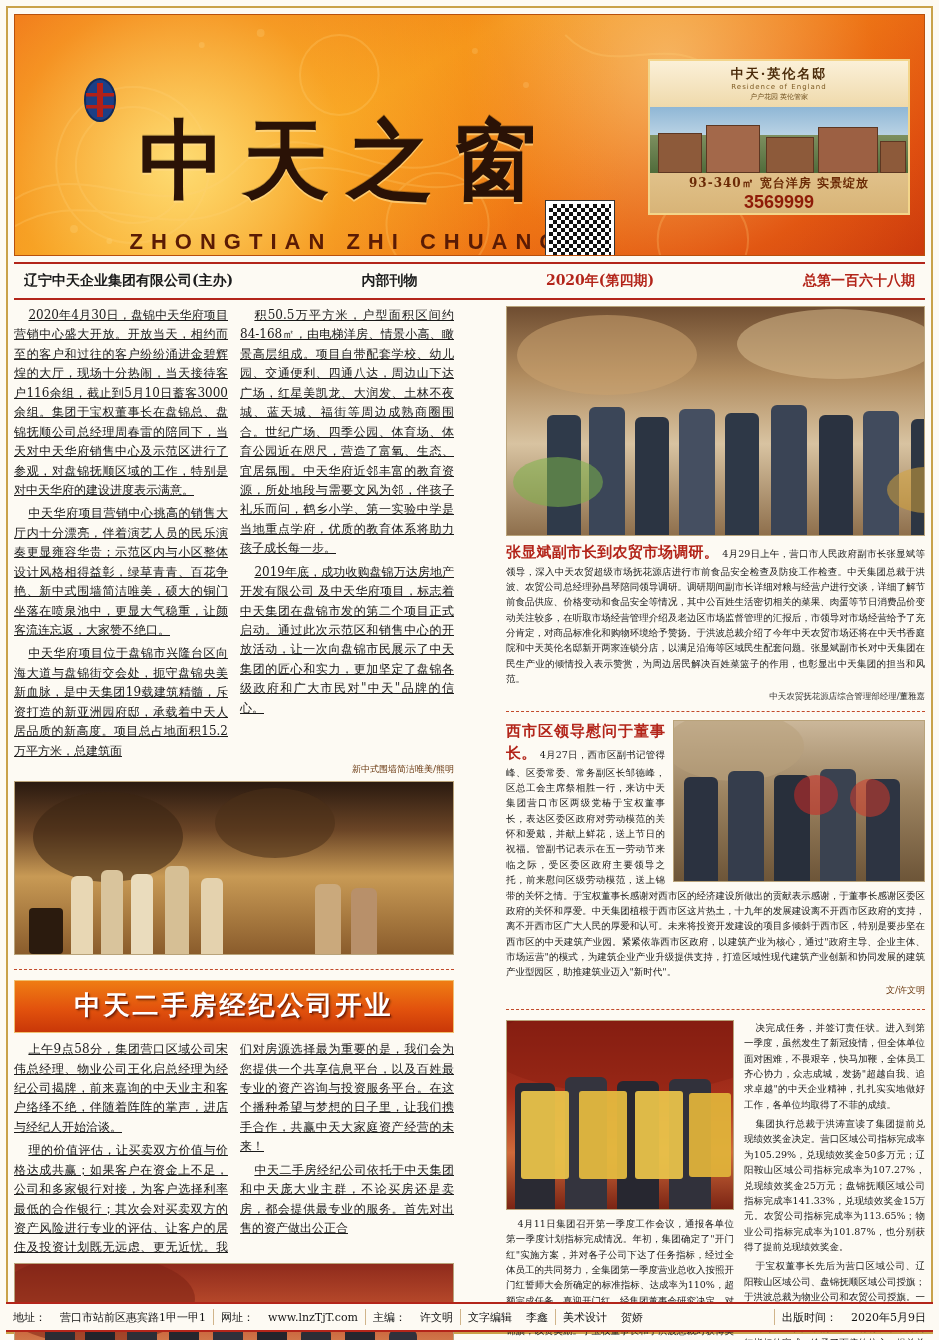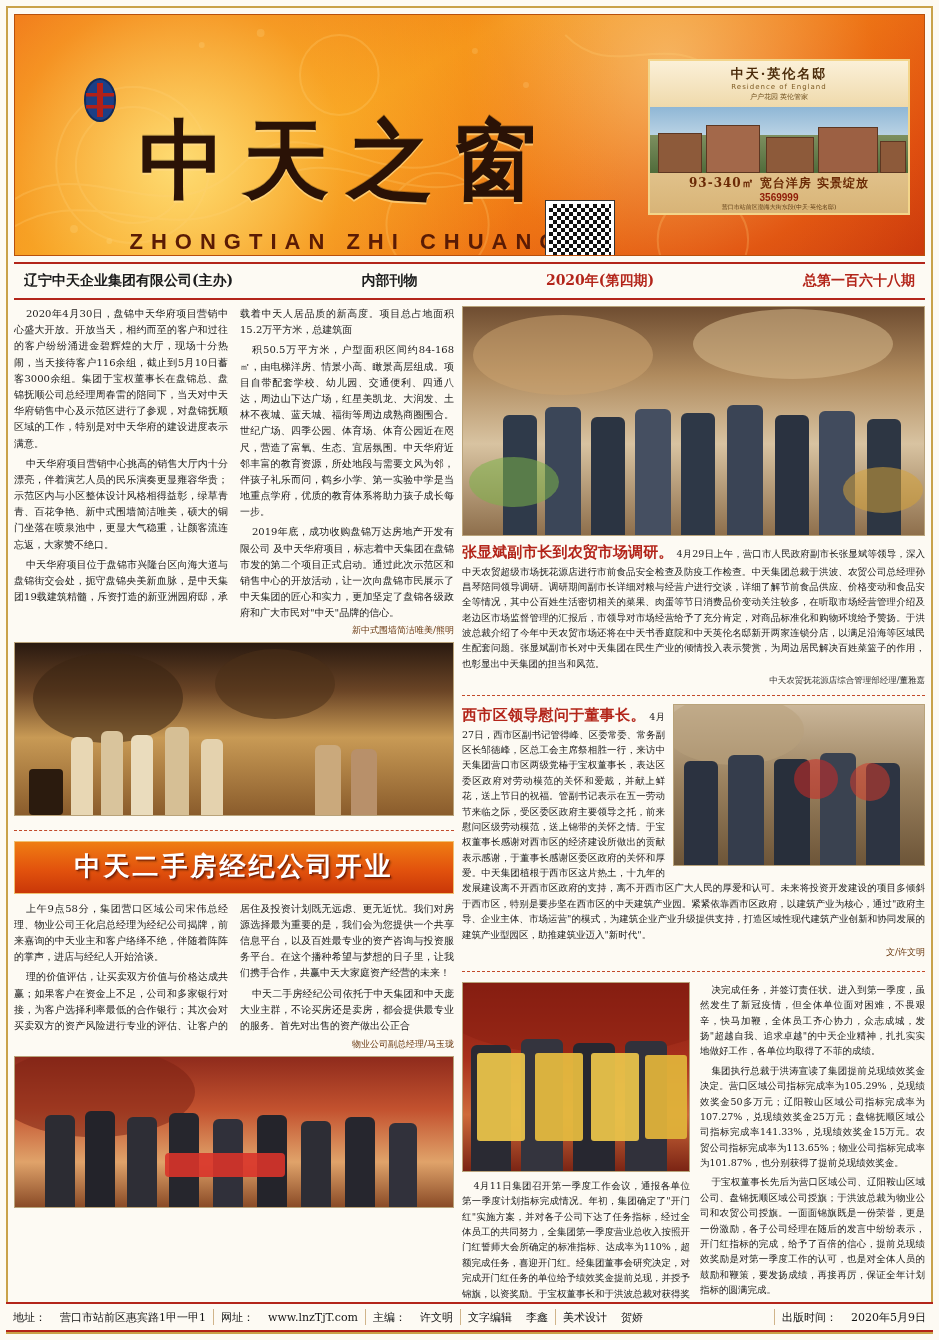--- a/index.html
+++ b/index.html
@@ -90,21 +90,21 @@
       linear-gradient(180deg,#8fb7d6 0%, #b9d2e4 42%, #7d8f5f 43%, #4f6b3a 100%);
     position:relative;overflow:hidden;
   }
   .ad-bldg{position:absolute;bottom:0;background:#8d5a3a;border:1px solid #5d3722;}
   .ad-slogan{
     text-align:center;font-size:12px;color:#6b2a06;font-weight:700;
     letter-spacing:1px;padding:2px 0 0;
     font-family:"DejaVu Serif",serif;
   }
   .ad-phone{
-    text-align:center;font-size:10px;font-weight:700;color:#8e1b08;
+    text-align:center;font-size:18px;font-weight:700;color:#8e1b08;
     font-family:"Liberation Sans",sans-serif;
   }
   .ad-addr{text-align:center;font-size:6px;color:#5c3a12;}
 
   
   .infobar{
     margin:2px 6px 0;
     height:34px;
     display:flex;align-items:center;
     border-top:2px solid #b3251a;
@@ -124,21 +124,21 @@
   
   .content{
     position:relative;
     margin:6px;
     display:flex;
     gap:8px;
     height:985px;
   }
   .col{position:relative;}
   .col-left{width:440px;}
-  .col-right{flex:1;}
+  .col-right{flex:1;margin-left:44px;}
 
   
   .banner{
     background:linear-gradient(180deg,#ef7d13 0%, #e2520d 55%, #c93708 100%);
     border:1px solid #f0c070;
     text-align:center;
     padding:7px 4px 9px;
     margin-bottom:7px;
   }
   .banner h1{
@@ -156,24 +156,25 @@
     font-size:15px;
     font-weight:700;
     color:#b3251a;
     line-height:1.5;
     margin:0 0 4px;
   }
 
   .cols2{
     column-count:2;column-gap:12px;
     font-family:"DejaVu Serif", serif;
-    font-size:10px;
+    font-size:12px;
     line-height:1.62;
     color:#1a1a1a;
     text-align:justify;
+    text-decoration:underline;
   }
   .cols2 p{margin:0 0 4px;text-indent:1.2em;}
   .cols1{
     font-family:"DejaVu Serif", serif;
     font-size:9.5px;line-height:1.62;color:#1a1a1a;text-align:justify;
   }
   .cols1 p{margin:0 0 4px;text-indent:1.2em;}
   .byline{
     text-align:right;font-size:9px;color:#6b3a12;margin-top:2px;
     font-family:"DejaVu Serif", serif;
@@ -321,21 +322,20 @@
 
       <div style="margin-top:14px;border-top:1px dashed #c24a2a;padding-top:10px;">
         <div class="banner small">
           <h1>中天二手房经纪公司开业</h1>
         </div>
         <div class="cols2">
           <p>上午9点58分，集团营口区域公司宋伟总经理、物业公司王化启总经理为经纪公司揭牌，前来嘉询的中天业主和客户络绎不绝，伴随着阵阵的掌声，进店与经纪人开始洽谈。</p>
           <p>理的价值评估，让买卖双方价值与价格达成共赢；如果客户在资金上不足，公司和多家银行对接，为客户选择利率最低的合作银行；其次会对买卖双方的资产风险进行专业的评估、让客户的居住及投资计划既无远虑、更无近忧。我们对房源选择最为重要的是，我们会为您提供一个共享信息平台，以及百姓最专业的资产咨询与投资服务平台。在这个播种希望与梦想的日子里，让我们携手合作，共赢中天大家庭资产经营的未来！</p>
           <p>中天二手房经纪公司依托于中天集团和中天庞大业主群，不论买房还是卖房，都会提供最专业的服务。首先对出售的资产做出公正合</p>
         </div>
-        <div class="byline">物业公司副总经理/马玉珑</div>
 
         <div class="photo ph-ribbon" style="margin-top:5px;">
           <div class="pblob" style="left:-20px;top:-10px;width:200px;height:90px;background:#7e2314;"></div>
           <div class="pfig" style="left:30px;width:30px;height:92px;background:#2c2c33;"></div>
           <div class="pfig" style="left:70px;width:30px;height:96px;background:#23232a;"></div>
           <div class="pfig" style="left:112px;width:30px;height:90px;background:#2e2e36;"></div>
           <div class="pfig" style="left:154px;width:30px;height:94px;background:#26262d;"></div>
           <div class="pfig" style="left:198px;width:30px;height:88px;background:#30303a;"></div>
           <div class="pfig" style="left:242px;width:30px;height:92px;background:#24242b;"></div>
           <div class="pfig" style="left:286px;width:30px;height:86px;background:#2d2d35;"></div>

